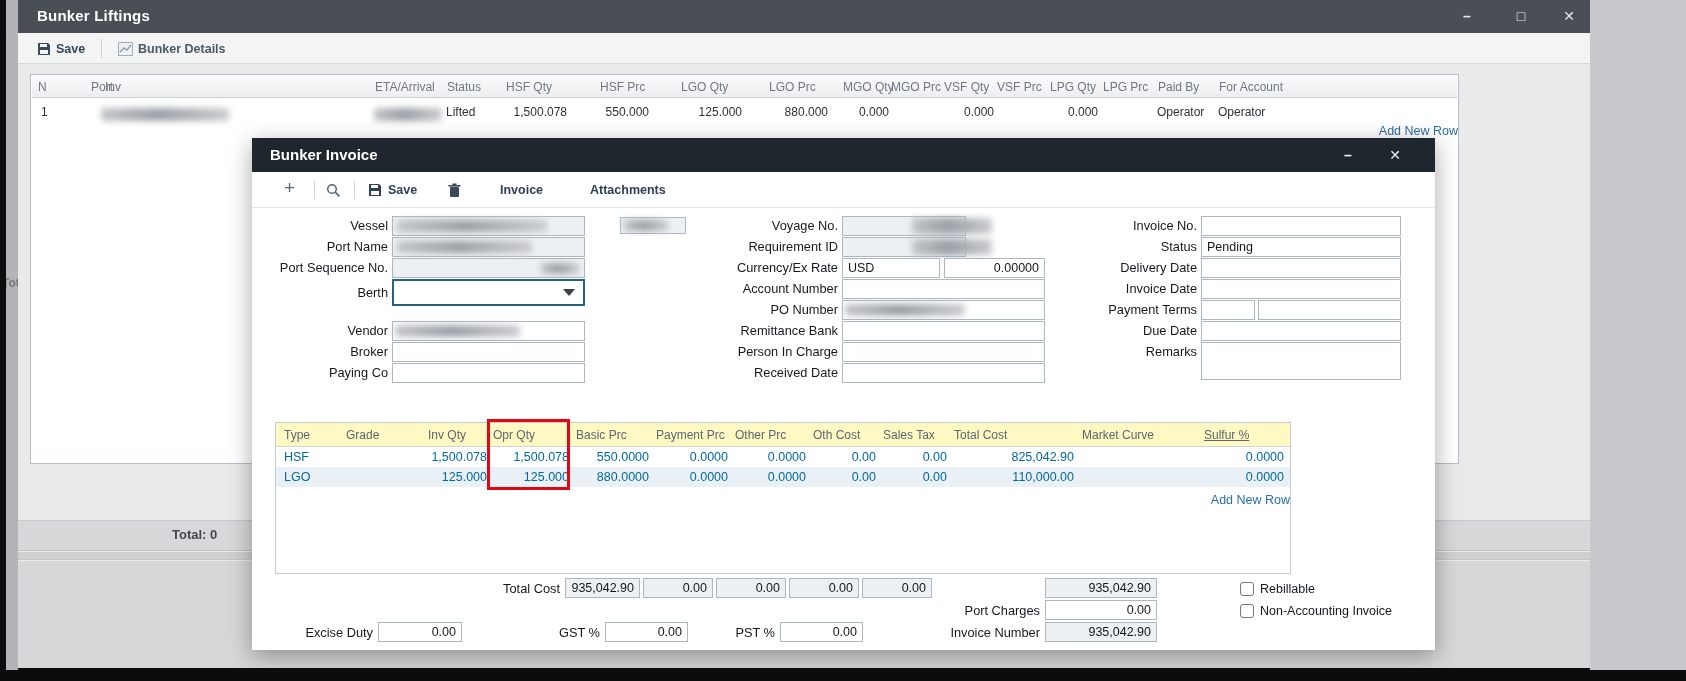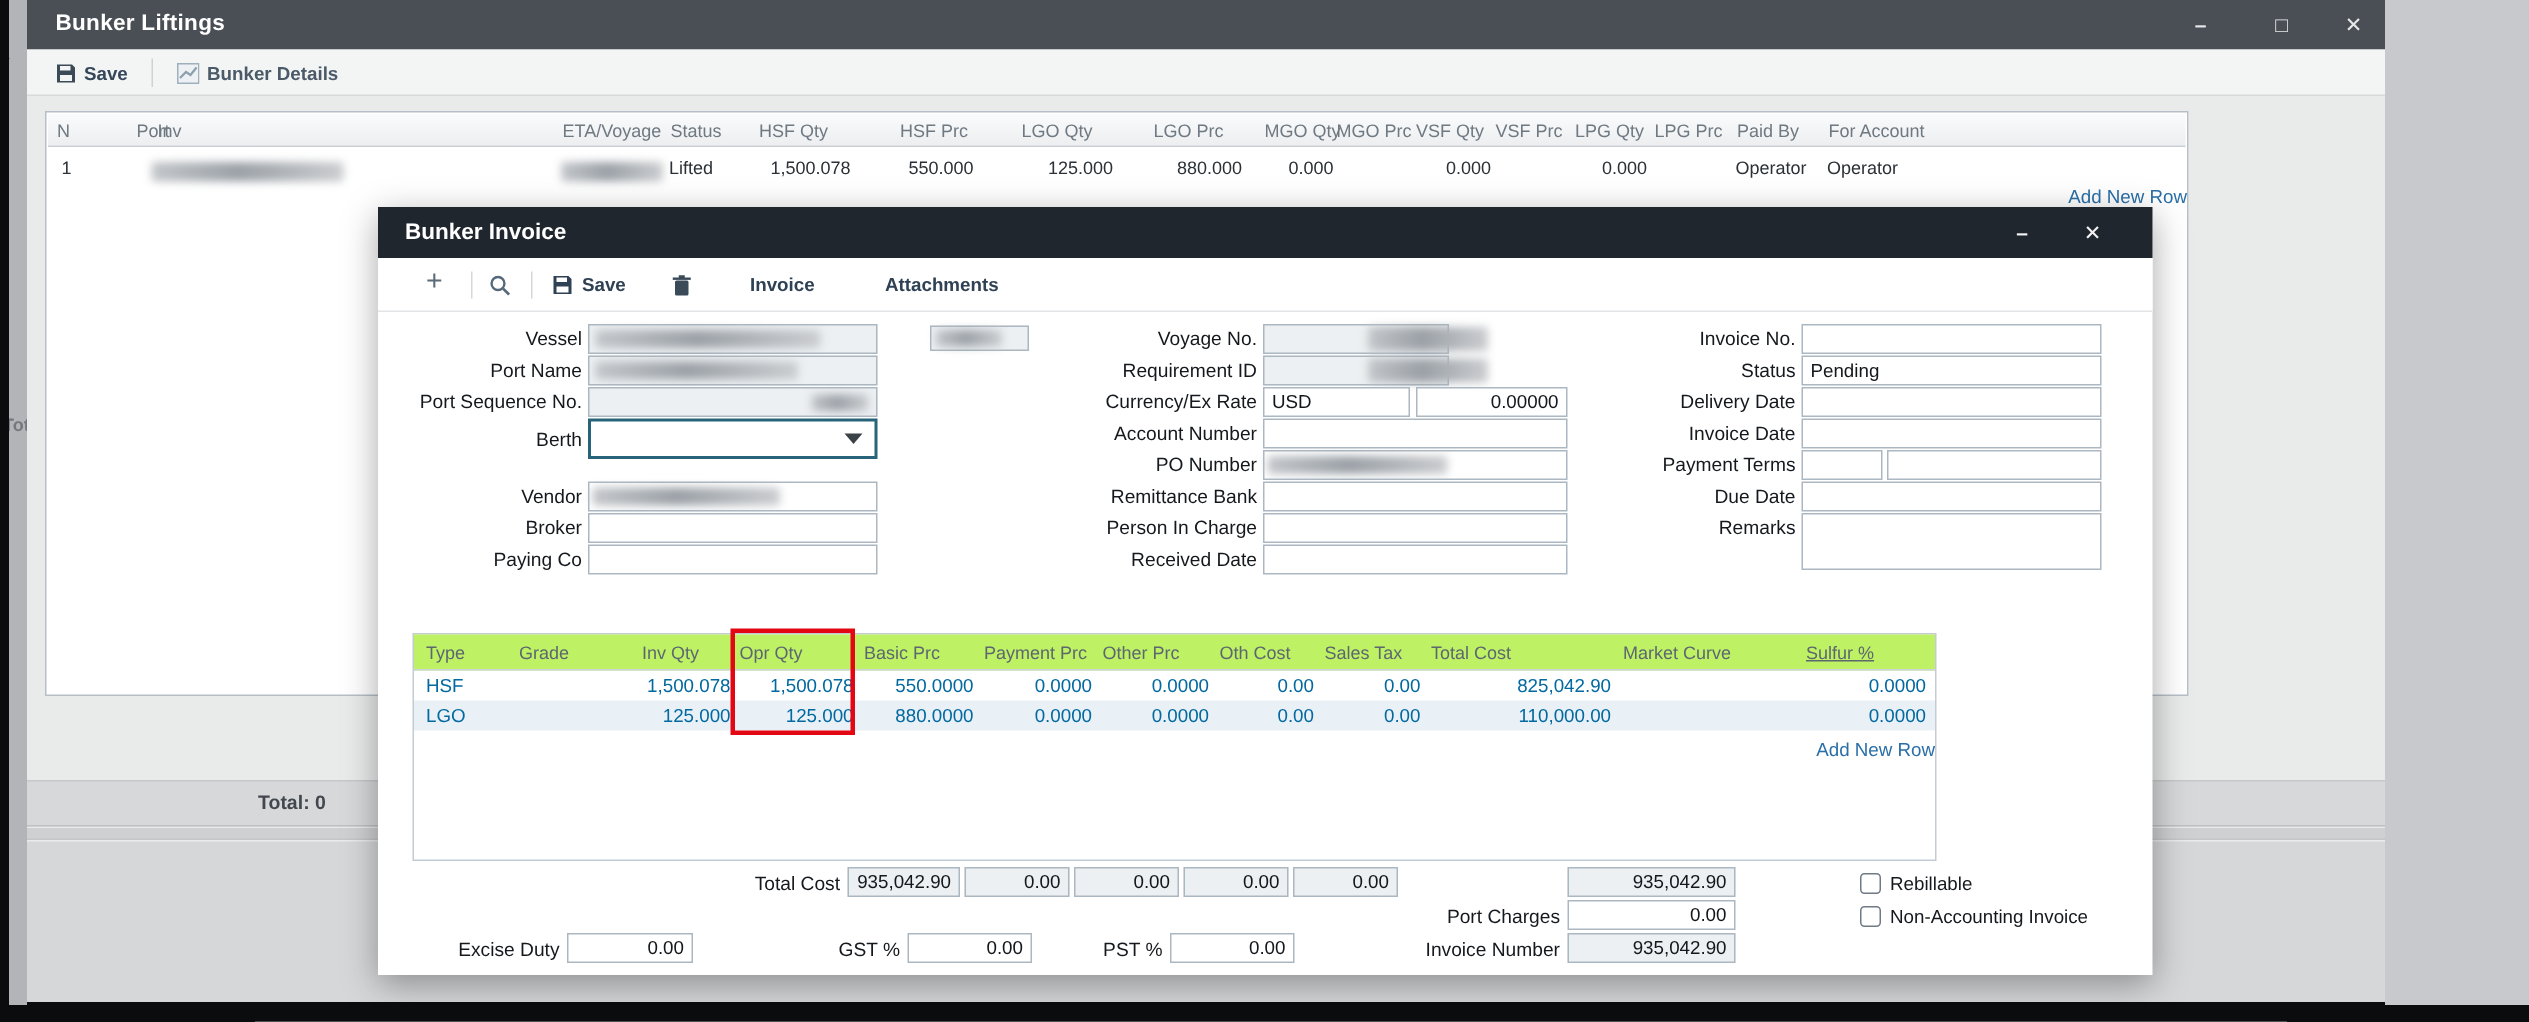--- a/index.html
+++ b/index.html
@@ -44,21 +44,21 @@
   .plusglyph { font-size:19px; font-weight:normal; color:#5d6a77; line-height:18px; }
 
   .lb { position:absolute; height:19px; line-height:19px; text-align:right; font-size:12.8px; color:#15191d; white-space:nowrap; }
   .fd { position:absolute; height:20px; border:1px solid #abb7c1; background:#fff; font-family:inherit; font-size:12.5px; color:#14181c; padding:0 5px; outline:none; }
   .fdr { background:#edf0f2; }
   .num { text-align:right; }
   .berth { border:2px solid #27647a; height:27px; }
   .drop { position:absolute; width:0; height:0; border-left:6px solid transparent; border-right:6px solid transparent; border-top:7px solid #3a4248; }
 
   .itable { position:absolute; left:23px; top:284px; width:1016px; height:152px; border:1px solid #c3ccd4; background:#fff; }
-  .ithead { position:absolute; left:0; top:0; right:0; height:24px; background:#bef264; border-bottom:1px solid #ccd3d9; }
+  .ithead { position:absolute; left:0; top:0; right:0; height:24px; background:#fef9c3; border-bottom:1px solid #ccd3d9; }
   .ith { position:absolute; top:5px; font-size:12px; color:#5d6770; white-space:nowrap; }
   .itrow { position:absolute; left:0; right:0; height:20px; }
   .itrow.alt { background:#e9f1f6; }
   .itc { position:absolute; top:3px; font-size:12.5px; color:#0369a1; white-space:nowrap; }
   .redbox { position:absolute; left:235px; top:281px; width:83px; height:71px; border:3px solid #e30613; z-index:5; pointer-events:none; }
 
   .cb { position:absolute; width:14px; height:14px; border:1px solid #6f7a84; border-radius:3px; background:#fff; cursor:pointer; }
   .cblabel { position:absolute; font-size:12.5px; color:#15191d; white-space:nowrap; }
 </style>
 </head>
@@ -95,21 +95,21 @@
           </svg>
         <span>Bunker Details</span>
       </div>
     </div>
 
     <div class="gridpanel">
       <div class="ghead">
         <span class="gh" style="left:6px;">N</span>
         <span class="gh" style="left:31px;margin-left:42px;">Inv</span>
         <span class="gh" style="left:59px;">Port</span>
-        <span class="gh" style="left:343px;">ETA/Voyage</span>
+        <span class="gh" style="left:343px;">ETA/Arrival</span>
         <span class="gh" style="left:415px;">Status</span>
         <span class="gh" style="left:474px;">HSF Qty</span>
         <span class="gh" style="left:568px;">HSF Prc</span>
         <span class="gh" style="left:649px;">LGO Qty</span>
         <span class="gh" style="left:737px;">LGO Prc</span>
         <span class="gh" style="left:811px;">MGO Qty</span>
         <span class="gh" style="left:859px;">MGO Prc</span>
         <span class="gh" style="left:912px;">VSF Qty</span>
         <span class="gh" style="left:965px;">VSF Prc</span>
         <span class="gh" style="left:1018px;">LPG Qty</span>

